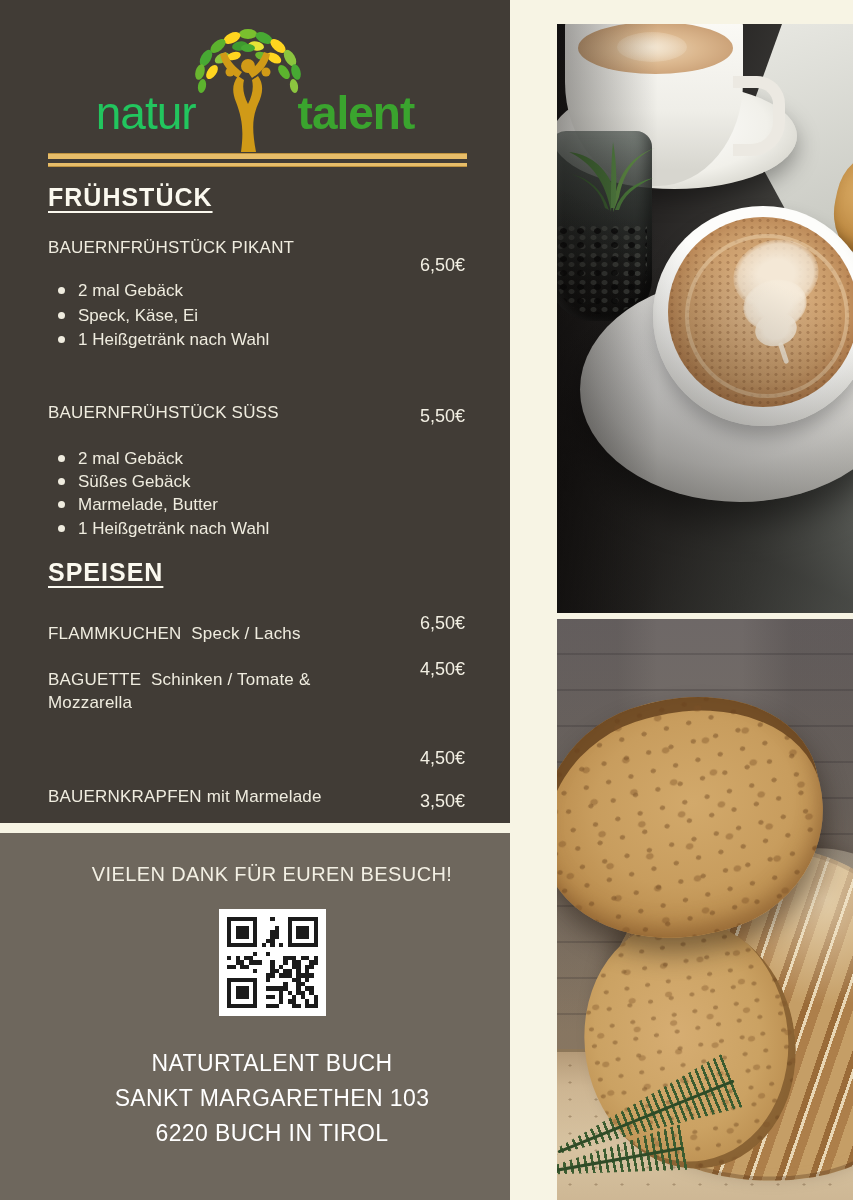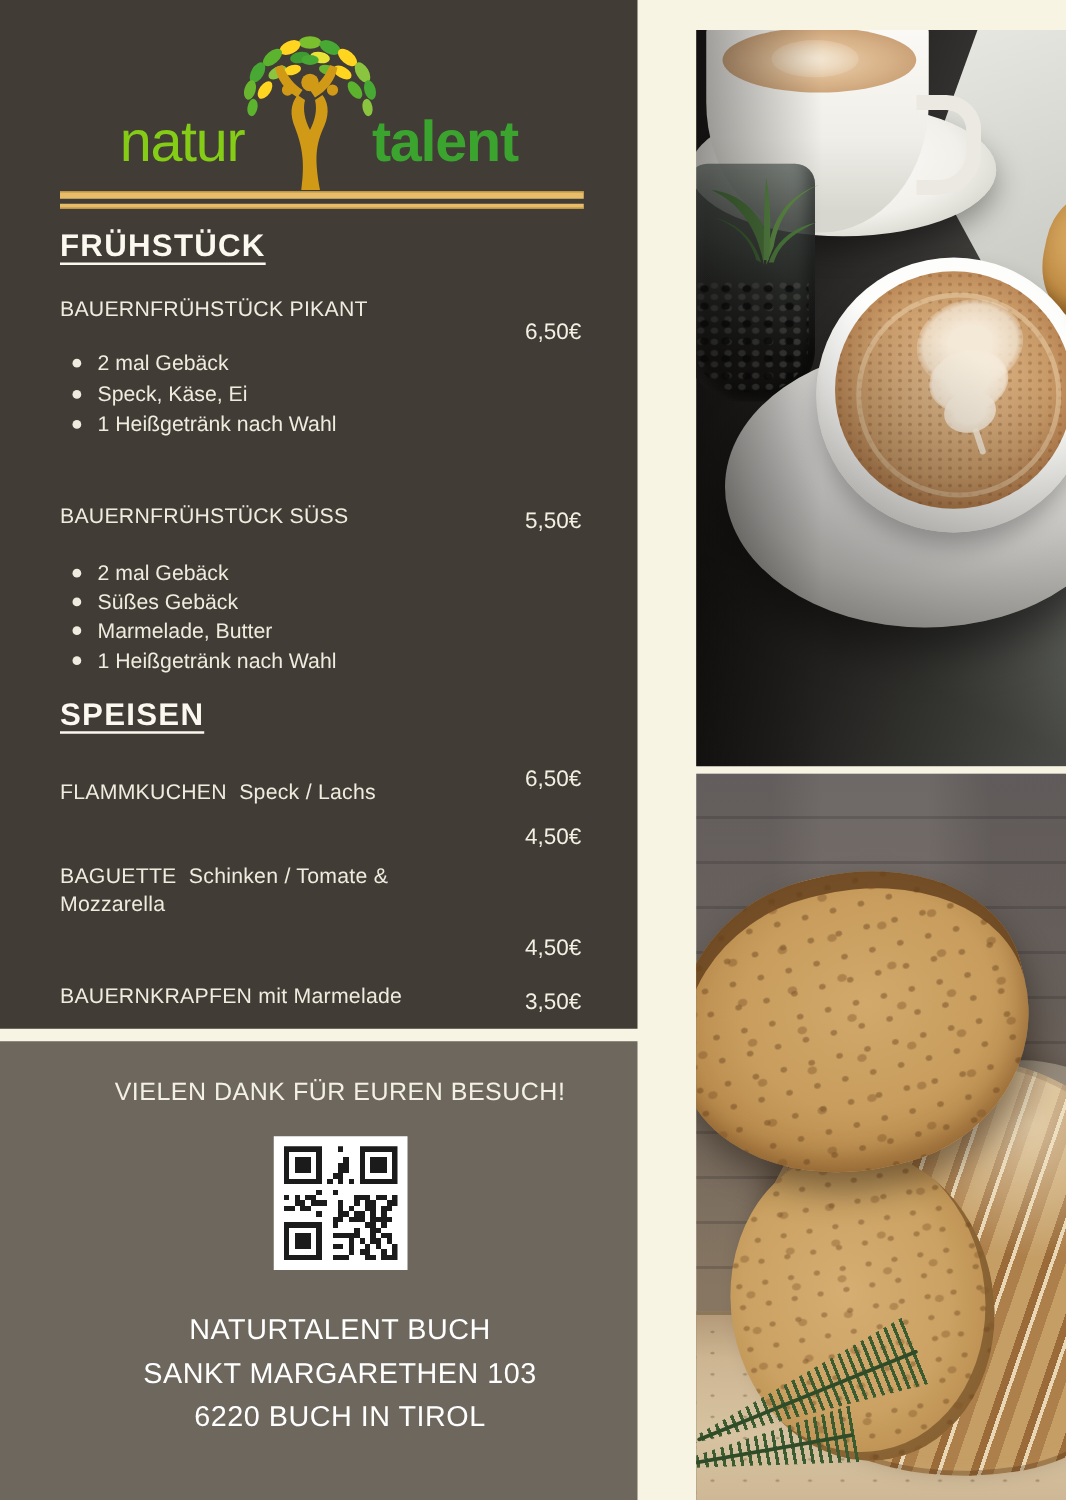--- a/index.html
+++ b/index.html
@@ -5,42 +5,42 @@
   html,body{margin:0;padding:0;}
   body{width:853px;height:1200px;background:#f7f4e4;font-family:"Liberation Sans",sans-serif;}
   .page{position:relative;width:853px;height:1200px;background:#f7f4e4;overflow:hidden;}
 
   
   .panel-top{position:absolute;left:0;top:0;width:510px;height:823px;background:#413c36;}
   .panel-bottom{position:absolute;left:0;top:833px;width:510px;height:367px;background:#6e675d;}
 
   
   .logo{position:absolute;left:0;top:14px;width:510px;height:130px;display:flex;align-items:flex-end;justify-content:center;}
-  .logo-natur{font-size:46px;font-weight:400;color:#84cc16;letter-spacing:-1px;line-height:1;padding-bottom:8px;}
+  .logo-natur{font-size:46px;font-weight:400;color:#22c55e;letter-spacing:-1px;line-height:1;padding-bottom:8px;}
   .logo-talent{font-size:46px;font-weight:700;color:#3aa42e;letter-spacing:-1px;line-height:1;padding-bottom:8px;}
   .logo svg{width:116px;height:128px;margin:0 -8px -10px -6px;}
 
   .gold-rule{position:absolute;left:48px;top:153px;width:419px;}
   .gold-rule .bar-a{height:5px;background:#e7bd69;border-top:1px solid #bd9240;}
   .gold-rule .bar-gap{height:4px;}
   .gold-rule .bar-b{height:3px;background:#e7bd69;border-bottom:1px solid #bd9240;}
 
   
   .heading{position:absolute;left:48px;margin:0;color:#fbf9ef;font-size:25px;font-weight:700;letter-spacing:1px;
            text-decoration:underline;text-decoration-thickness:2px;text-underline-offset:5px;}
   .h-fruehstueck{top:183px;}
   .h-speisen{top:558px;}
 
   .item{position:absolute;left:48px;color:#efecdf;font-size:17px;letter-spacing:.2px;white-space:pre-wrap;line-height:23px;}
   .price{position:absolute;right:45px;color:#f2efe3;font-size:18px;text-align:right;}
 
   .n-pikant{top:236px;}   .p-pikant{top:255px;}
   .n-suess{top:401px;}    .p-suess{top:406px;}
   .n-flamm{top:622px;}    .p-flamm{top:613px;}
-  .n-baguette{top:668px;width:345px;margin-top:21px;} .p-baguette{top:659px;}
+  .n-baguette{top:668px;width:345px;} .p-baguette{top:659px;}
   .n-toast{top:738px;}    .p-toast{top:748px;}
   .n-krapfen{top:785px;}  .p-krapfen{top:791px;}
 
   ul.bullets{position:absolute;left:48px;margin:0;padding:0;list-style:none;color:#efecdf;font-size:17px;}
   ul.bullets li{position:relative;padding-left:30px;}
   ul.bullets li::before{content:"";position:absolute;left:10px;top:8px;width:7px;height:7px;border-radius:50%;background:#efecdf;}
   .bullets-1{top:279px;} .bullets-1 li{line-height:24.5px;}
   .bullets-2{top:447px;} .bullets-2 li{line-height:23.2px;}
 
   

